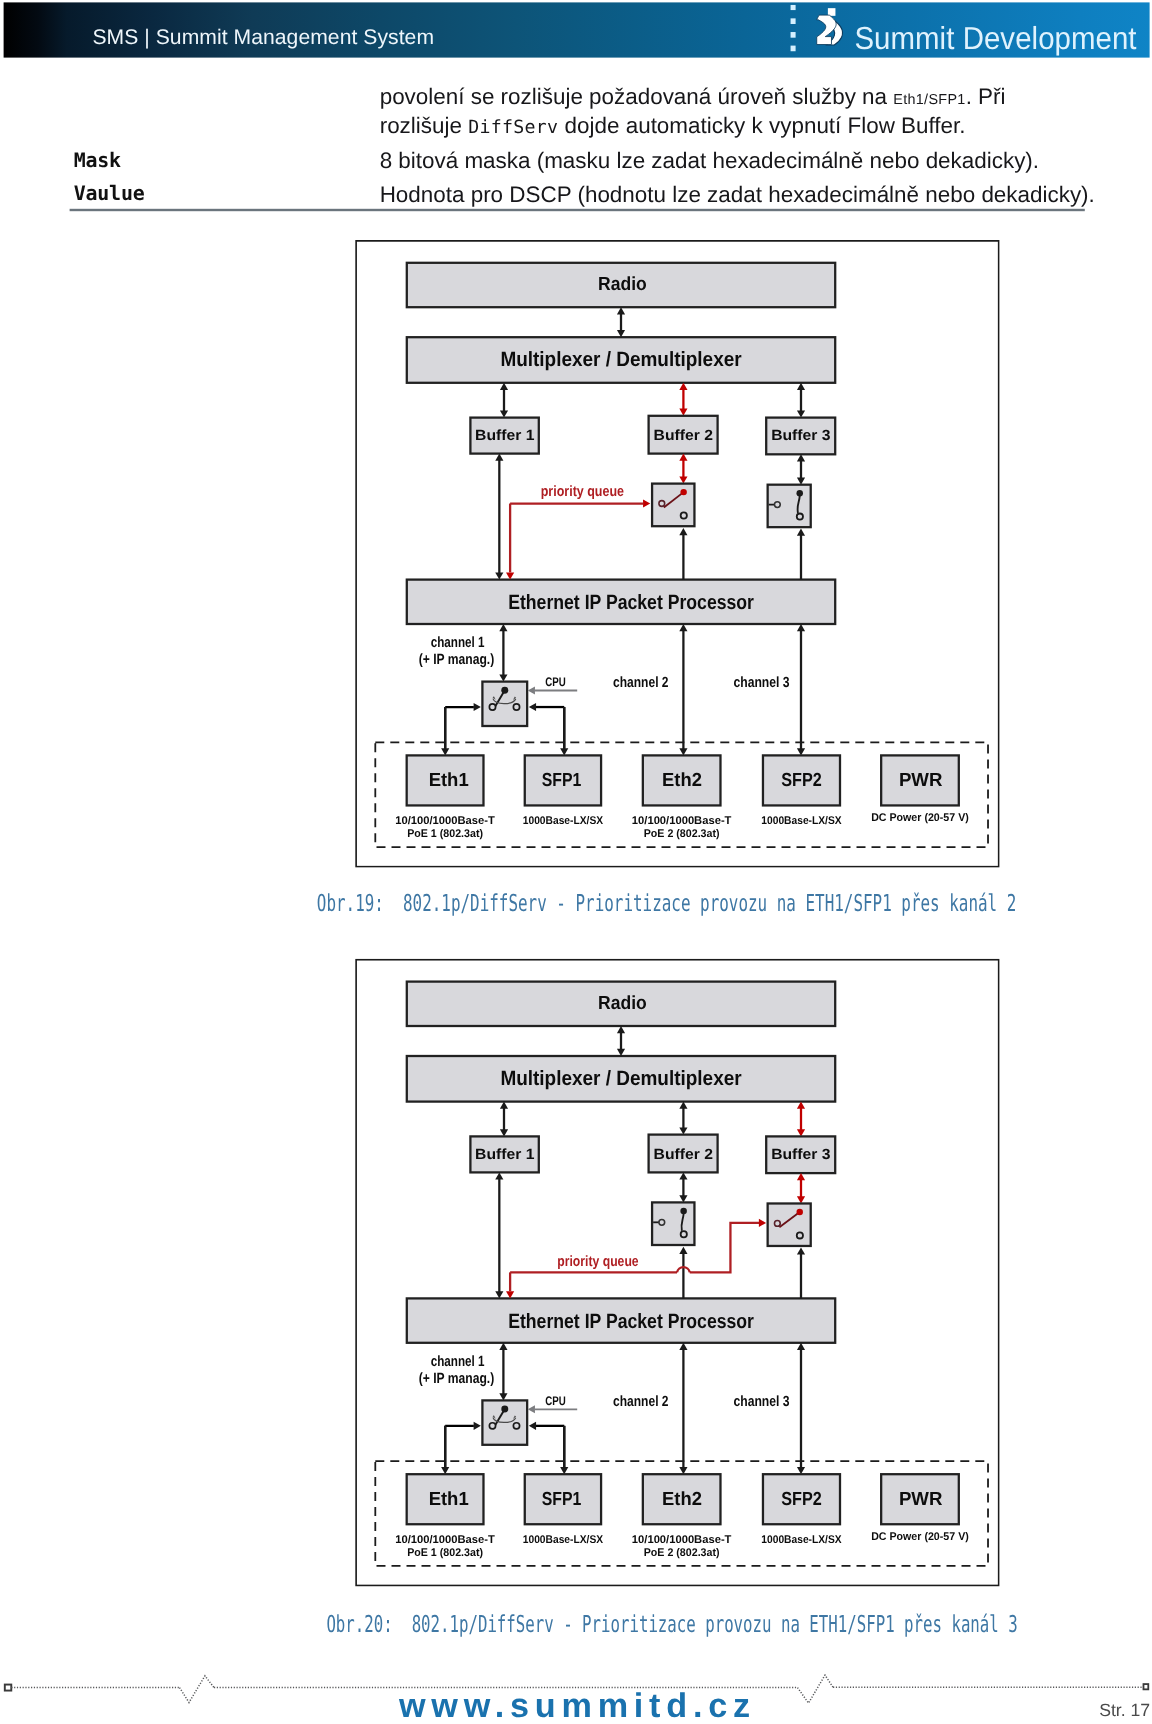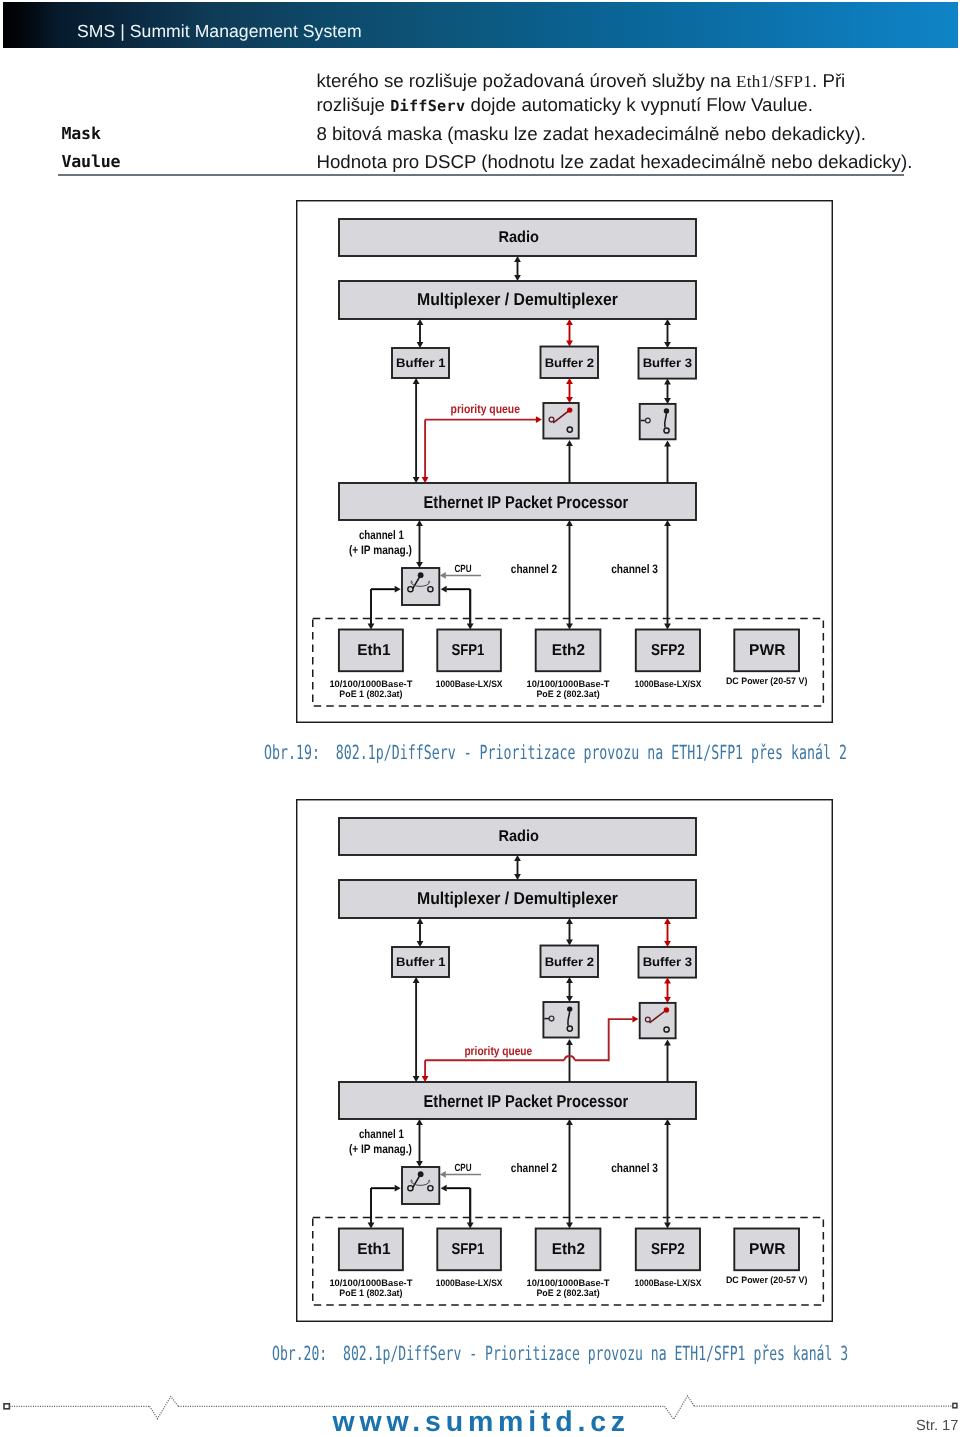--- a/index.html
+++ b/index.html
@@ -23,22 +23,22 @@
        font-family:"Liberation Sans",sans-serif;letter-spacing:.05px;white-space:nowrap;
        font-weight:400;line-height:1px;transform:scaleX(.925);transform-origin:0 50%;}
   .dotcol{position:absolute;left:6.2px;top:1.7px;width:6px;height:46px;}
 
   
   #bodytext{position:absolute;left:0;top:0;width:960px;height:185px;}
   .btline{position:absolute;font-family:"Liberation Sans",sans-serif;font-size:18.7px;
           color:#17171a;white-space:pre;line-height:0;}
   .blabel{position:absolute;font-family:"DejaVu Sans Mono",monospace;font-size:16.6px;
           color:#111;font-weight:bold;white-space:pre;line-height:0;letter-spacing:-0.15px;}
-  .mono{font-family:Liberation Serif, serif;font-size:17px;letter-spacing:.25px;}
-  .monob{font-family:"DejaVu Sans Mono",monospace;font-size:15.2px;font-weight:bold;letter-spacing:.25px;}
+  .mono{font-family:Liberation Sans, sans-serif;font-size:12px;letter-spacing:.25px;}
+  .monob{font-family:"DejaVu Sans Mono",monospace;font-size:15.2px;font-weight:normal;letter-spacing:.25px;}
   #hrule{position:absolute;left:57.5px;top:173.9px;width:846.7px;height:2.2px;background:#6b757d;}
 
   
   .diagram{position:absolute;left:272px;width:537px;margin-left:24px;}
   .dsvg{display:block;}
   .dgbox{fill:#D8D8DC;stroke:#212121;stroke-width:1.9;}
   .dgframe{fill:#ffffff;stroke:#1b1b1b;stroke-width:1.5;}
   .dgline{stroke:#000000;stroke-width:1.9;fill:none;}
   .dgred{stroke:#AF1F23;stroke-width:1.9;fill:none;}
   .dglbl{font-family:"Liberation Sans",sans-serif;font-weight:bold;fill:#0d0d0d;
@@ -58,25 +58,50 @@
        font-size:14.7px;color:#4a4a4a;white-space:nowrap;line-height:0;}
   .caption{position:absolute;font-family:"DejaVu Sans Mono",monospace;
            font-size:19.4px;color:#3E77A4;white-space:pre;line-height:0;
            transform:scaleX(.684);transform-origin:0 50%;}
 </style>
 </head>
 <body>
 
 <div id="hdr">
   <div id="hdr-title">SMS | Summit Management System</div>
+  <div id="hdr-logo">
+    <svg class="dotcol" width="6" height="46" viewBox="0 0 6 46">
+      <rect x="0.8" y="0" width="4.2" height="4.4" fill="#d5f0ff"></rect>
+      <rect x="0.8" y="11.3" width="4.2" height="4.7" fill="#d5f0ff"></rect>
+      <rect x="0.8" y="22.7" width="4.2" height="4.7" fill="#d5f0ff"></rect>
+      <rect x="0.8" y="34.0" width="4.2" height="4.7" fill="#d5f0ff"></rect>
+      <rect x="0.8" y="45.3" width="4.2" height="4.7" fill="#d5f0ff"></rect>
+    </svg>
+    <svg style="position:absolute;left:22px;top:0px;" width="34" height="44" viewBox="0 0 34 44">
+      <g>
+
+        <path d="M15.8 12.0 c5.2 2.6 8.8 5.4 10.6 8.2 c2.0 3.0 2.2 6.1 0.8 9.1
+                 c-1.1 2.4 -3.2 4.5 -6.0 6.2 h-6.8 c3.9 -2.7 6.2 -5.4 6.9 -8.0
+                 c0.8 -3.0 -0.6 -6.0 -4.0 -8.7 c-1.5 -1.2 -3.2 -2.3 -4.8 -3.2 z" fill="#ffffff" stroke="#0c3a5c" stroke-width="0.9" stroke-linejoin="round"></path>
+
+        <rect x="15.9" y="4.8" width="6.3" height="6.4" fill="#ffffff"></rect>
+
+        <path d="M8.5 10.6 h8.6 c3.0 2.3 4.8 4.3 5.4 5.8 c0.9 2.4 -0.2 4.9 -3.2 7.8
+                 c-1.9 1.8 -4.0 3.3 -5.6 4.3 h5.2 v6.6 h-12.3 v-6.4
+                 c3.2 -2.1 5.6 -4.2 6.7 -5.9 c1.2 -1.9 1.1 -3.4 -0.1 -4.7
+                 c-1.1 -1.2 -3.0 -2.4 -5.3 -3.6 h-1.4 z" fill="#ffffff" stroke="#0c3a5c" stroke-width="0.7" stroke-linejoin="round"></path>
+      </g>
+    </svg>
+    <div id="hdr-logo-text">Summit Development</div>
+  </div>
 </div>
 
 <div id="bodytext">
-  <div class="btline" style="left:316.4px;top:81.3px;"><span>kterého se rozlišuje požadovaná úroveň služby na </span><span class="mono">Eth1/SFP1</span><span>. Při</span></div>
-  <div class="btline" style="left:316.4px;top:105.1px;"><span>rozlišuje </span><span class="monob">DiffServ</span><span> dojde automaticky k vypnutí Flow Vaulue.</span></div>
+  <div class="btline" style="left:316.4px;top:81.3px;"><span>povolení se rozlišuje požadovaná úroveň služby na </span><span class="mono">Eth1/SFP1</span><span>. Při</span></div>
+  <div class="btline" style="left:316.4px;top:105.1px;"><span>rozlišuje </span><span class="monob">DiffServ</span><span> dojde automaticky k vypnutí Flow Buffer.</span></div>
 
   <div class="blabel" style="left:61.4px;top:134.4px;">Mask</div>
   <div class="btline" style="left:316.4px;top:134.4px;">8 bitová maska (masku lze zadat hexadecimálně nebo dekadicky).</div>
   <div class="blabel" style="left:61.4px;top:161.5px;">Vaulue</div>
   <div class="btline" style="left:316.4px;top:161.5px;">Hodnota pro DSCP (hodnotu lze zadat hexadecimálně nebo dekadicky).</div>
   <div id="hrule"></div>
 </div>
 
 <div id="diagram-0" class="diagram" style="top:200px;">
     <svg class="dsvg" width="537" height="523" viewBox="0 0 537 523">

